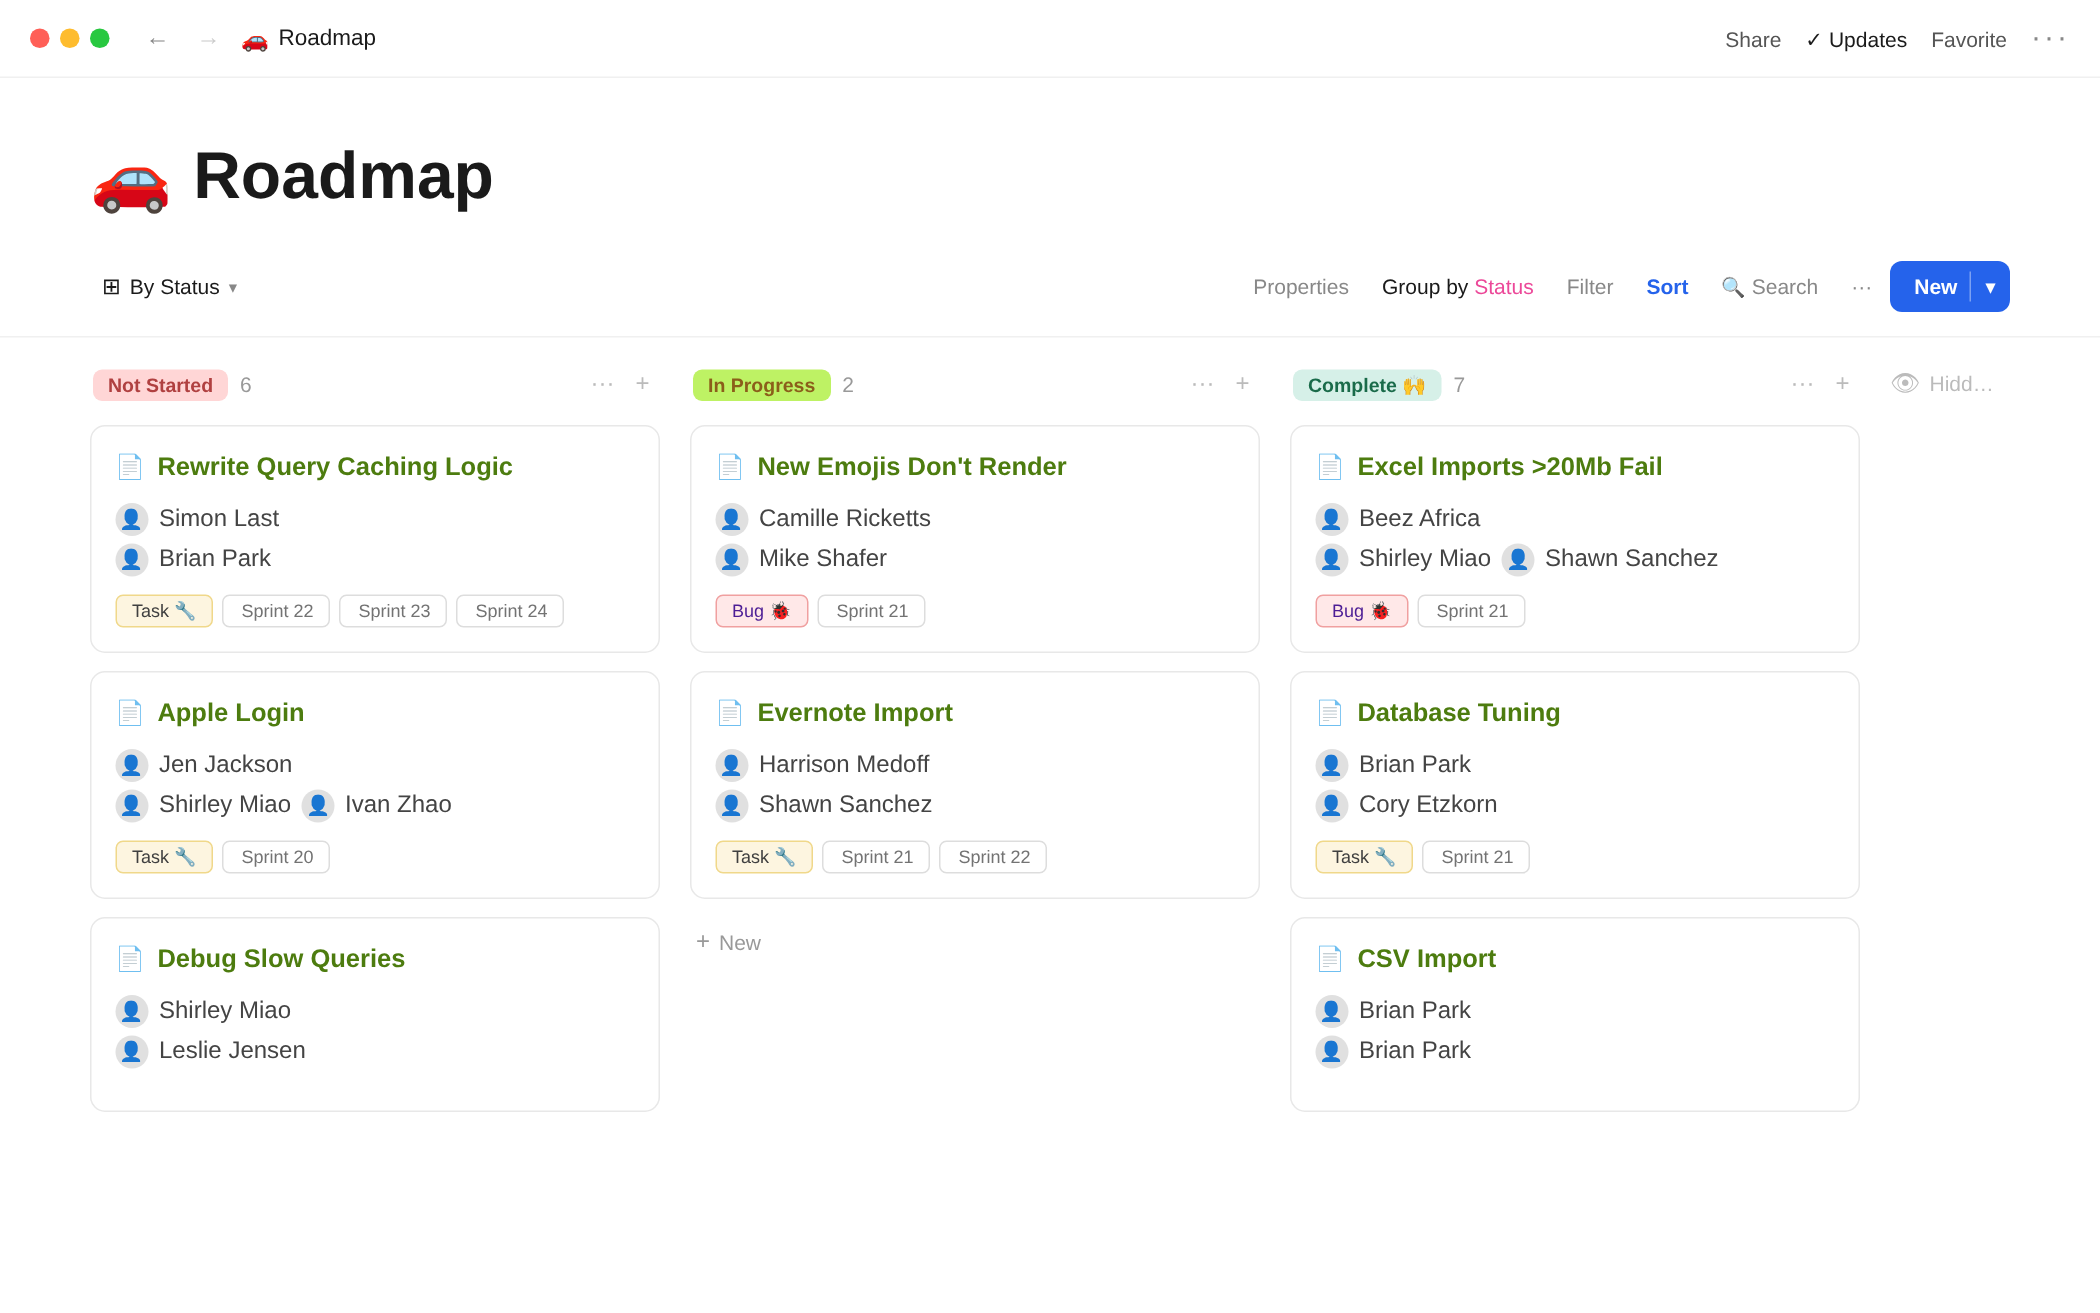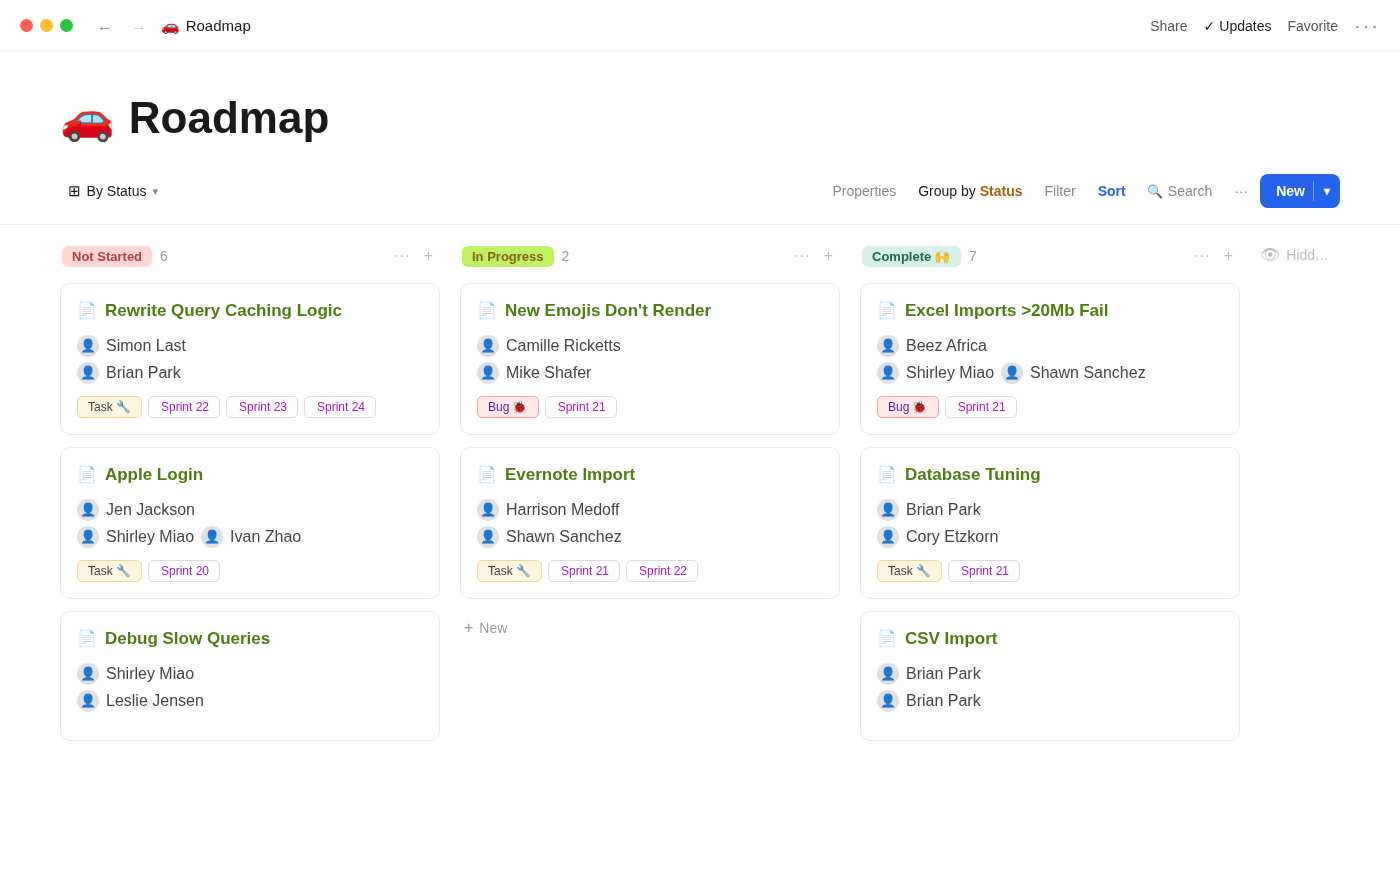--- a/index.html
+++ b/index.html
@@ -57,21 +57,21 @@
     .card-doc-icon { color: #888; font-size: 16px; margin-top: 1px; flex-shrink: 0; }
     .card-title { font-size: 17px; font-weight: 700; color: #4d7c0f; line-height: 1.35; }
     .card-people { display: flex; flex-direction: column; gap: 5px; margin-bottom: 12px; }
     .person-row { display: flex; align-items: center; gap: 7px; }
     .avatar { width: 22px; height: 22px; border-radius: 50%; background: #e0e0e0; display: flex; align-items: center; justify-content: center; font-size: 13px; flex-shrink: 0; }
     .person-name { font-size: 16px; color: #444; }
     .card-tags { display: flex; flex-wrap: wrap; gap: 6px; }
     .tag { padding: 3px 10px; border-radius: 5px; font-size: 12px; font-weight: 500; border: 1px solid #e8e8e8; background: #fafafa; color: #555; }
     .tag-task { background: #fdf5e0; border-color: #f0d88a; color: #404040; }
     .tag-bug { background: #ffe8e8; border-color: #f0a0a0; color: #4c1d95; }
-    .tag-sprint { background: #fff; border-color: #ddd; color: #a21caf; padding-left: 12px; }
+    .tag-sprint { background: #fff; border-color: #ddd; color: #737373; padding-left: 12px; }
 
     
     .new-card-btn { display: flex; align-items: center; gap: 6px; background: none; border: none; cursor: pointer; color: #999; font-size: 14px; padding: 8px 4px; border-radius: 6px; width: 100%; }
 
     
     .column-hidden-partial { min-width: 100px; }
     .hidden-label { font-size: 14px; color: #bbb; font-weight: 500; display: flex; align-items: center; gap: 6px; }
 
     
     .person-multi-row { display: flex; align-items: center; gap: 7px; flex-wrap: wrap; }
@@ -116,21 +116,21 @@
     <button class="by-status-btn">
       <span style="font-size:15px">⊞</span>
       <span>By Status</span>
       <span style="font-size:11px;color:#888">▾</span>
     </button>
   </div>
   <div class="toolbar-divider"></div>
   <div class="toolbar-right">
     <button class="tb-btn">Properties</button>
     <button class="tb-btn bold-label">
-      <span>Group by</span>&nbsp;<span style="font-weight:700;color:#a16207">Status</span>
+      <span>Group by</span>&nbsp;<span style="font-weight:400;color:#ec4899">Status</span>
     </button>
     <button class="tb-btn">Filter</button>
     <button class="tb-btn active">Sort</button>
     <button class="tb-btn" style="display:flex;align-items:center;gap:4px">
       <span style="font-size:13px">🔍</span>
       <span>Search</span>
     </button>
     <button class="tb-btn">···</button>
     <button class="new-btn">
       <span class="new-btn-text">New</span>

